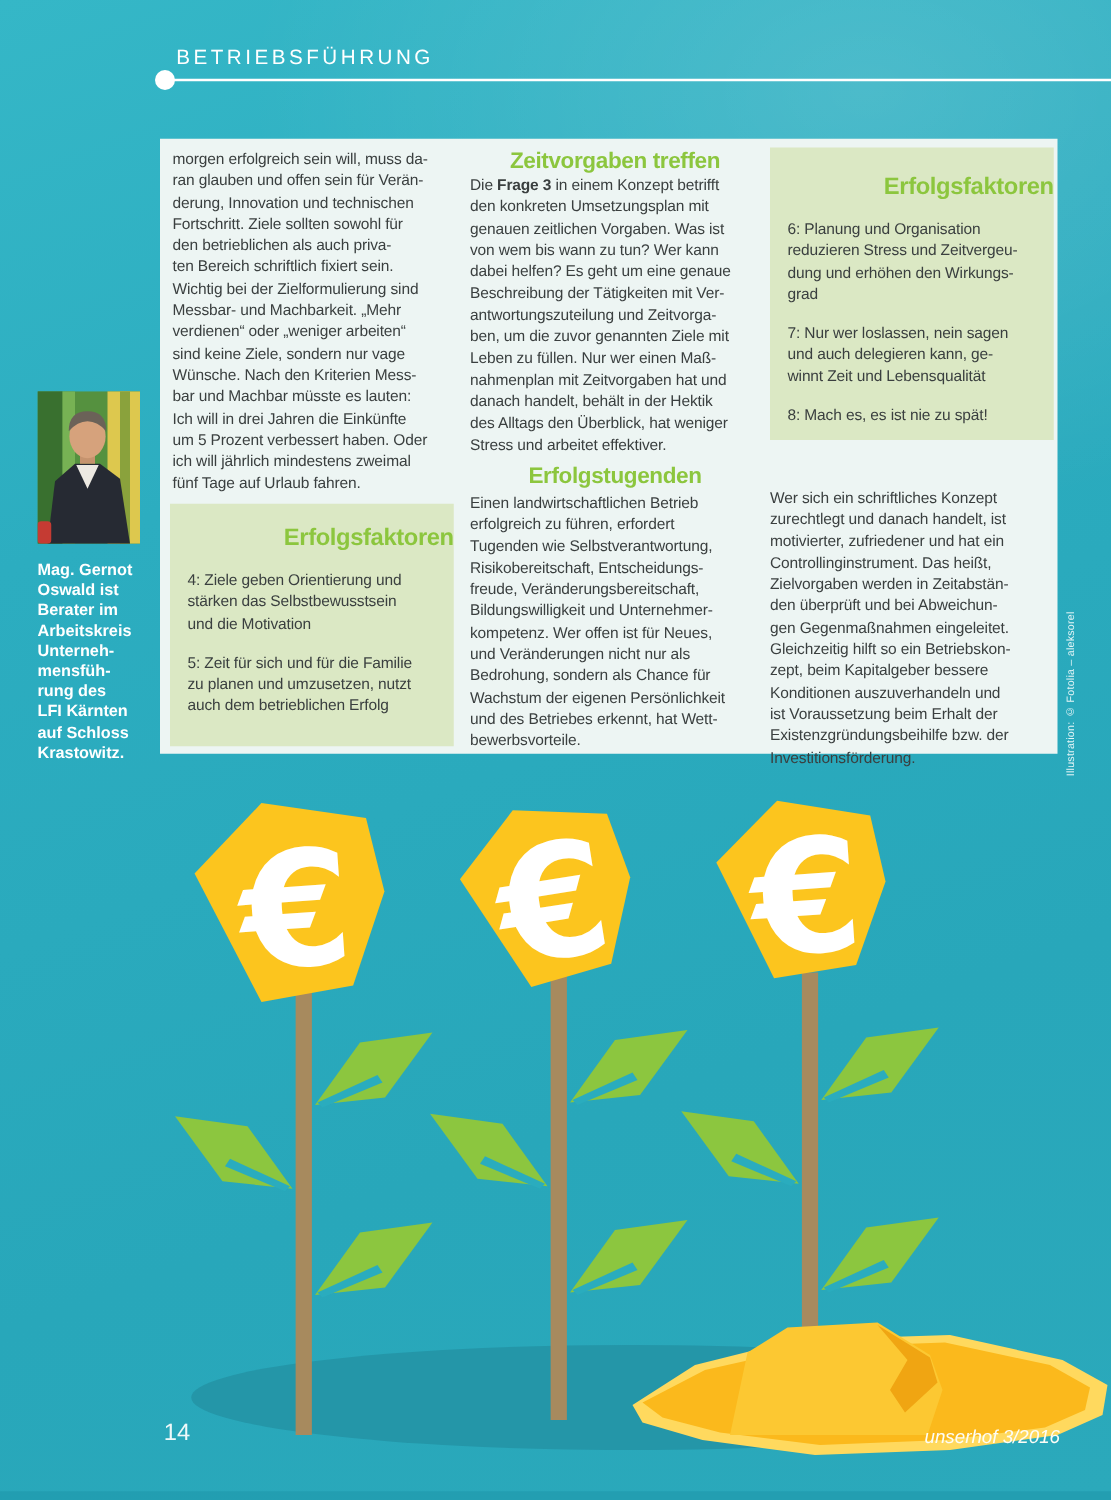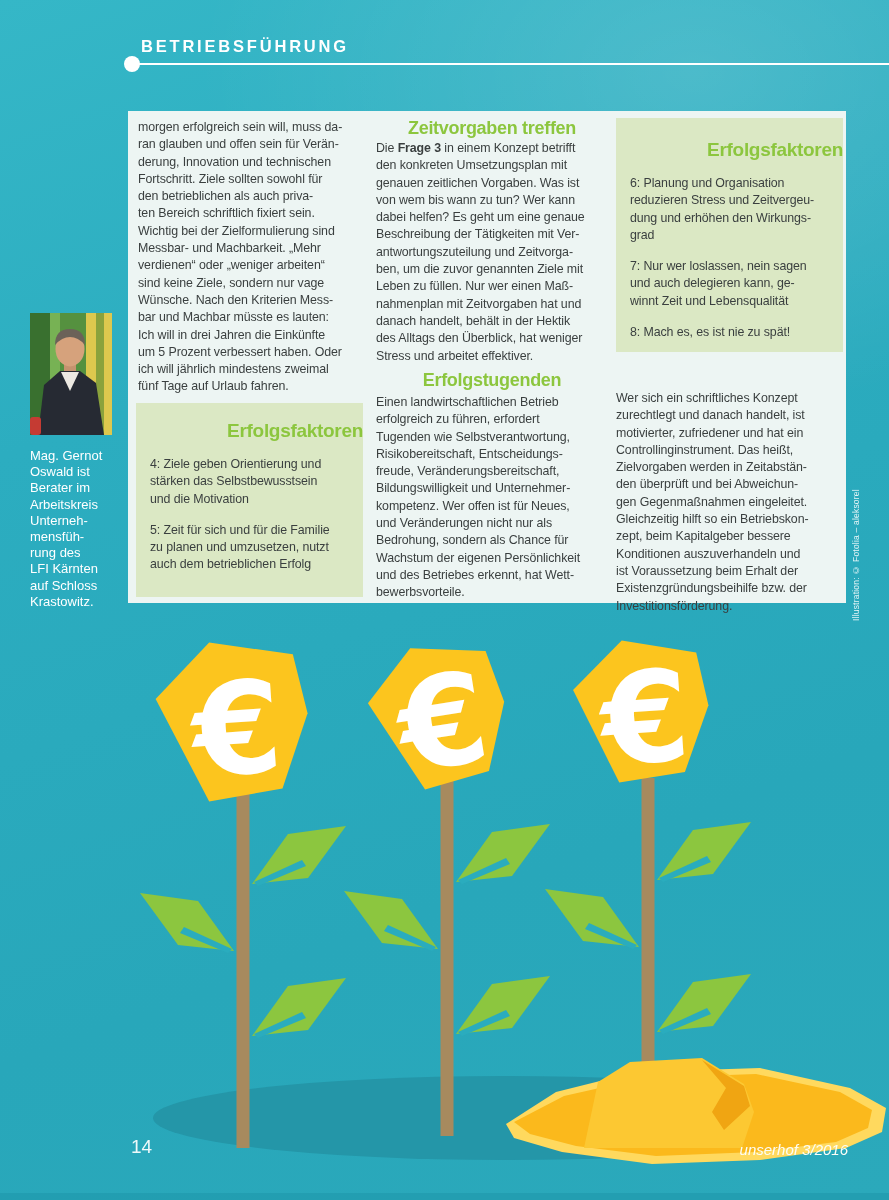--- a/index.html
+++ b/index.html
@@ -4,21 +4,21 @@
 <style>
   html,body{margin:0;padding:0;}
   .page{
     position:relative; width:889px; height:1200px; overflow:hidden;
     background:
       radial-gradient(ellipse 900px 620px at 78% 6%, rgba(255,255,255,.14) 0%, rgba(255,255,255,0) 55%),
       linear-gradient(160deg,#35b7c7 0%,#2cadc0 30%,#28a7ba 70%,#2ba9bb 100%);
     font-family:"Liberation Sans",sans-serif;
   }
   
-  .section-label{position:absolute;left:141px;top:37px;color:#fff;font-size:16.5px;letter-spacing:2.8px;font-weight:700;}
+  .section-label{position:absolute;left:141px;top:37px;color:#fff;font-size:16.5px;letter-spacing:2.8px;font-weight:400;}
   .header-line{position:absolute;left:132px;top:63px;width:757px;height:2px;background:#fff;}
   .header-dot{position:absolute;left:124px;top:56px;width:16px;height:16px;border-radius:50%;background:#fff;}
   
   .content-box{position:absolute;left:128px;top:111px;width:718px;height:492px;background:#edf5f3;}
   .body-text{font-size:12.4px;line-height:17.3px;color:#3a3f3f;white-space:pre-line;letter-spacing:-0.1px;}
   .green-head{color:#8cc63e;font-weight:700;font-size:18px;text-align:center;letter-spacing:-0.3px;}
   .col1-para{position:absolute;left:138px;top:119px;width:236px;}
   .col2-head1{position:absolute;left:374px;top:118px;width:236px;}
   .col2-para1{position:absolute;left:376px;top:140px;width:236px;}
   .col2-head2{position:absolute;left:374px;top:370px;width:236px;text-align:center;}
@@ -28,21 +28,21 @@
   
   .green-box{position:absolute;background:#dbe8c4;}
   .box1{left:136px;top:403px;width:227px;height:194px;}
   .box3{left:616px;top:118px;width:227px;height:234px;}
   .green-box .green-head{font-size:19px;padding-top:17px;text-align:right;}
   .box3 .green-head{padding-top:21px;}
   .box-item{margin:14px 10px 0 14px;}
   .box3 .box-item:first-of-type{margin-top:17px;}
   
   .portrait{position:absolute;left:30px;top:313px;width:82px;height:122px;}
-  .author-caption{position:absolute;left:30px;top:448px;width:98px;color:#fff;font-weight:400;font-size:13px;line-height:16.2px;white-space:pre-line;}
+  .author-caption{position:absolute;left:30px;top:448px;width:98px;color:#fff;font-weight:700;font-size:13px;line-height:16.2px;white-space:pre-line;}
   
   .credit{position:absolute;left:851px;top:453px;height:168px;writing-mode:vertical-rl;transform:rotate(180deg);color:#e4f5f7;font-size:8.5px;letter-spacing:.2px;}
   .page-number{position:absolute;left:131px;top:1136px;color:#eef9fa;font-size:19px;text-align:right;}
   .issue{position:absolute;right:41px;top:1141px;color:#fdfdf6;font-size:15px;font-style:italic;}
   
   .illu{position:absolute;left:0;top:0;width:889px;height:1200px;pointer-events:none;}
 </style>
 </head>
 <body>
 

